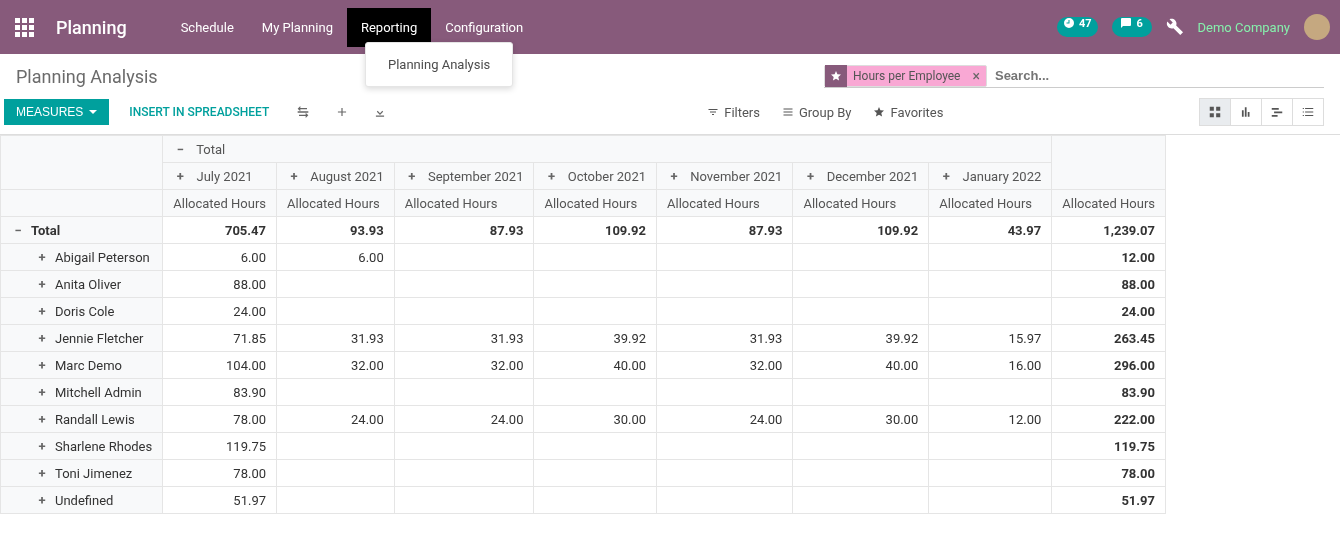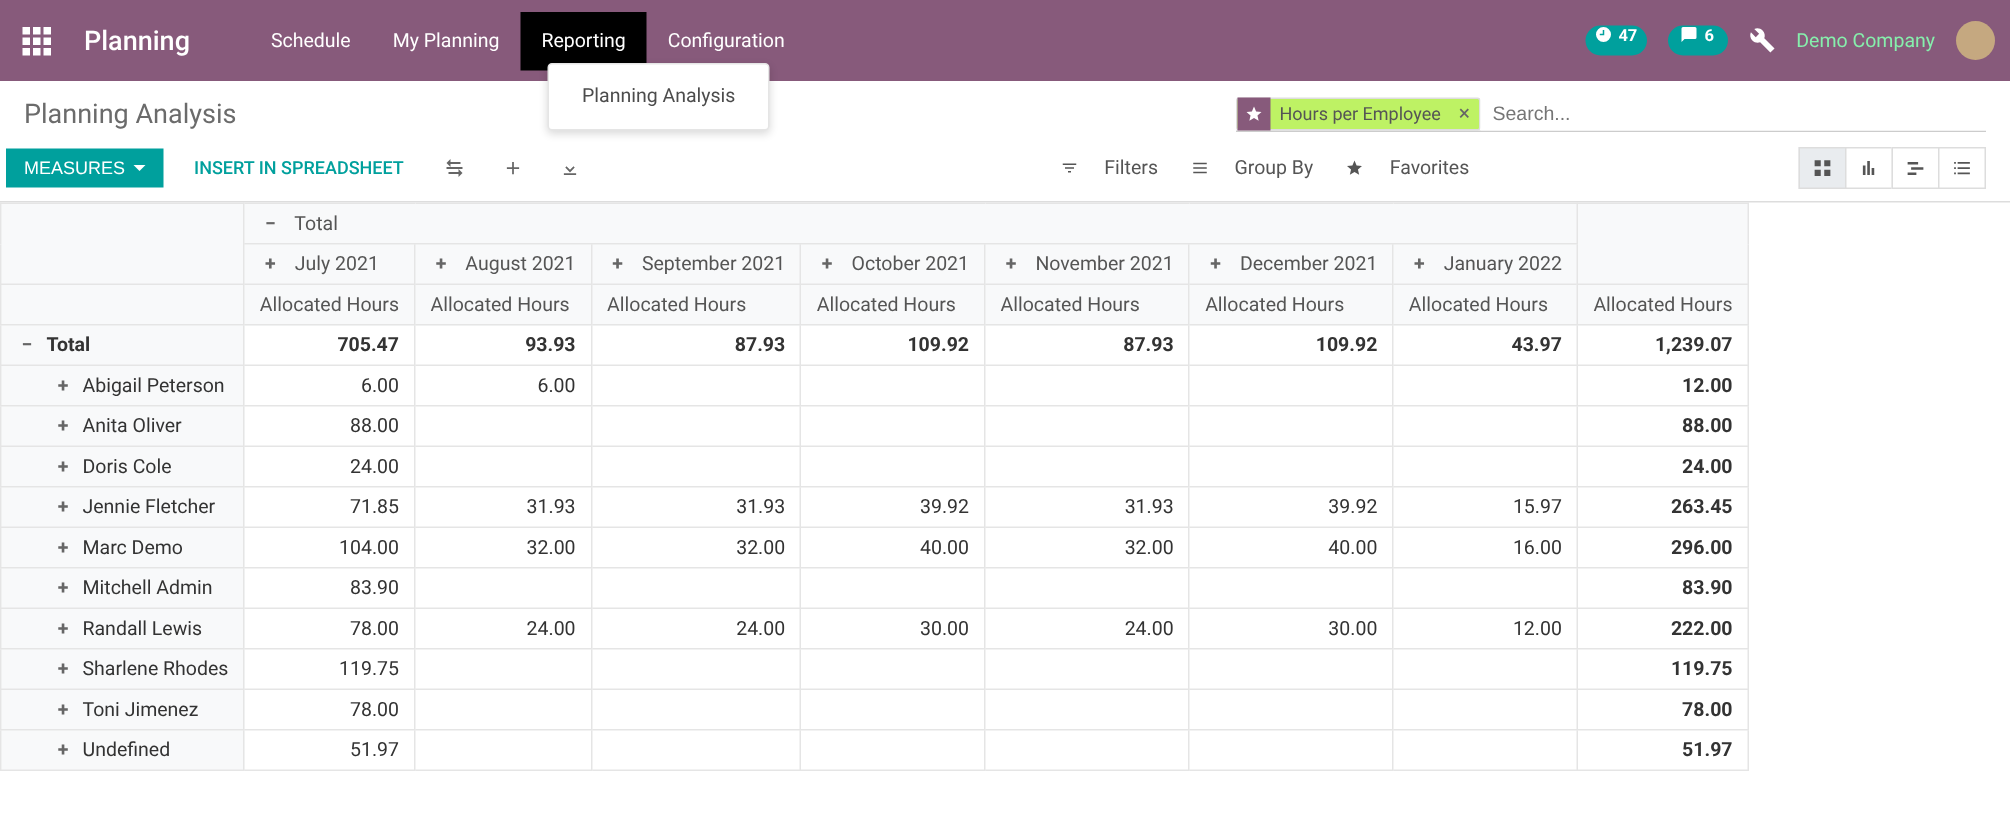--- a/index.html
+++ b/index.html
@@ -25,35 +25,35 @@
   
   
   .dropdown { position: absolute; top: 42px; left: 365px; background:#fff; border:1px solid #e5e5e5; box-shadow: 0 2px 6px rgba(0,0,0,.15); padding: 8px 0; border-radius:3px; z-index: 10; }
   .dropdown-item { padding: 6px 22px; color:#4c4c4c; cursor:pointer; white-space:nowrap; }
   
   
   .controlbar { display:flex; align-items:center; padding: 10px 16px 0 16px; }
   .page-title { font-size: 18px; color:#6b6b6b; font-weight:400; }
   .controlbar-right { margin-left:auto; display:flex; align-items:center; gap:8px; }
   .search-area { display:flex; align-items:center; border-bottom:1px solid #ccc; min-width: 500px; }
-  .facet { display:flex; align-items:center; background:#bef264; border:1px solid #ddd; border-radius:2px; font-size:12px; height:22px; }
+  .facet { display:flex; align-items:center; background:#f9a8d4; border:1px solid #ddd; border-radius:2px; font-size:12px; height:22px; }
   .facet-star { background:#875a7b; width:22px; height:22px; display:flex; align-items:center; justify-content:center; }
   .facet-text { padding: 0 6px; color:#555; }
   .facet-close { padding: 0 6px; cursor:pointer; color:#666; font-size:14px; }
-  .search-input { border:none; outline:none; font-size:13px; padding:4px 8px; flex:1; }
+  .search-input { border:none; outline:none; font-size:13px; padding:4px 8px; flex:1;font-weight:bold; }
   
   
   .actionbar { display:flex; align-items:center; padding: 10px 16px 8px 4px; gap:12px; }
   .btn-measures { background:#00a09d; color:#fff; padding: 6px 12px; font-size:12px; font-weight:500; border:none; cursor:pointer; display:flex; align-items:center; gap:6px; }
   .btn-measures .caret { width:0; height:0; border-left:4px solid transparent; border-right:4px solid transparent; border-top:4px solid #fff; }
   .link-spreadsheet { color:#00a09d; font-size:12px; font-weight:500; cursor:pointer; padding: 6px 8px; }
   .icon-btn { color:#666; cursor:pointer; padding:4px 6px; display:flex; align-items:center; }
   .actionbar .spacer { flex: 0 0 290px; }
   .filterbar { display:flex; align-items:center; gap:22px; }
-  .filterbtn { display:flex; align-items:center; gap:17px; color:#555; cursor:pointer; font-size:13px; }
+  .filterbtn { display:flex; align-items:center; gap:5px; color:#555; cursor:pointer; font-size:13px; }
   .actionbar-right { margin-left:auto; display:flex; gap:0; }
   .view-btn { width:32px; height:28px; border:1px solid #ddd; display:flex; align-items:center; justify-content:center; cursor:pointer; margin-left:-1px; background:#fff; }
   .view-btn.active { background:#e9ecef; }
   
   
   .pivot-wrap { border-top:1px solid #ddd; }
   table.pivot { border-collapse: collapse; }
   table.pivot th, table.pivot td { border:1px solid #e5e5e5; padding:5px 10px; font-size:13px; height:27px; }
   table.pivot th { background:#f8f9fa; font-weight:400; color:#555; text-align:left; }
   table.pivot td { text-align:right; color:#333; }

